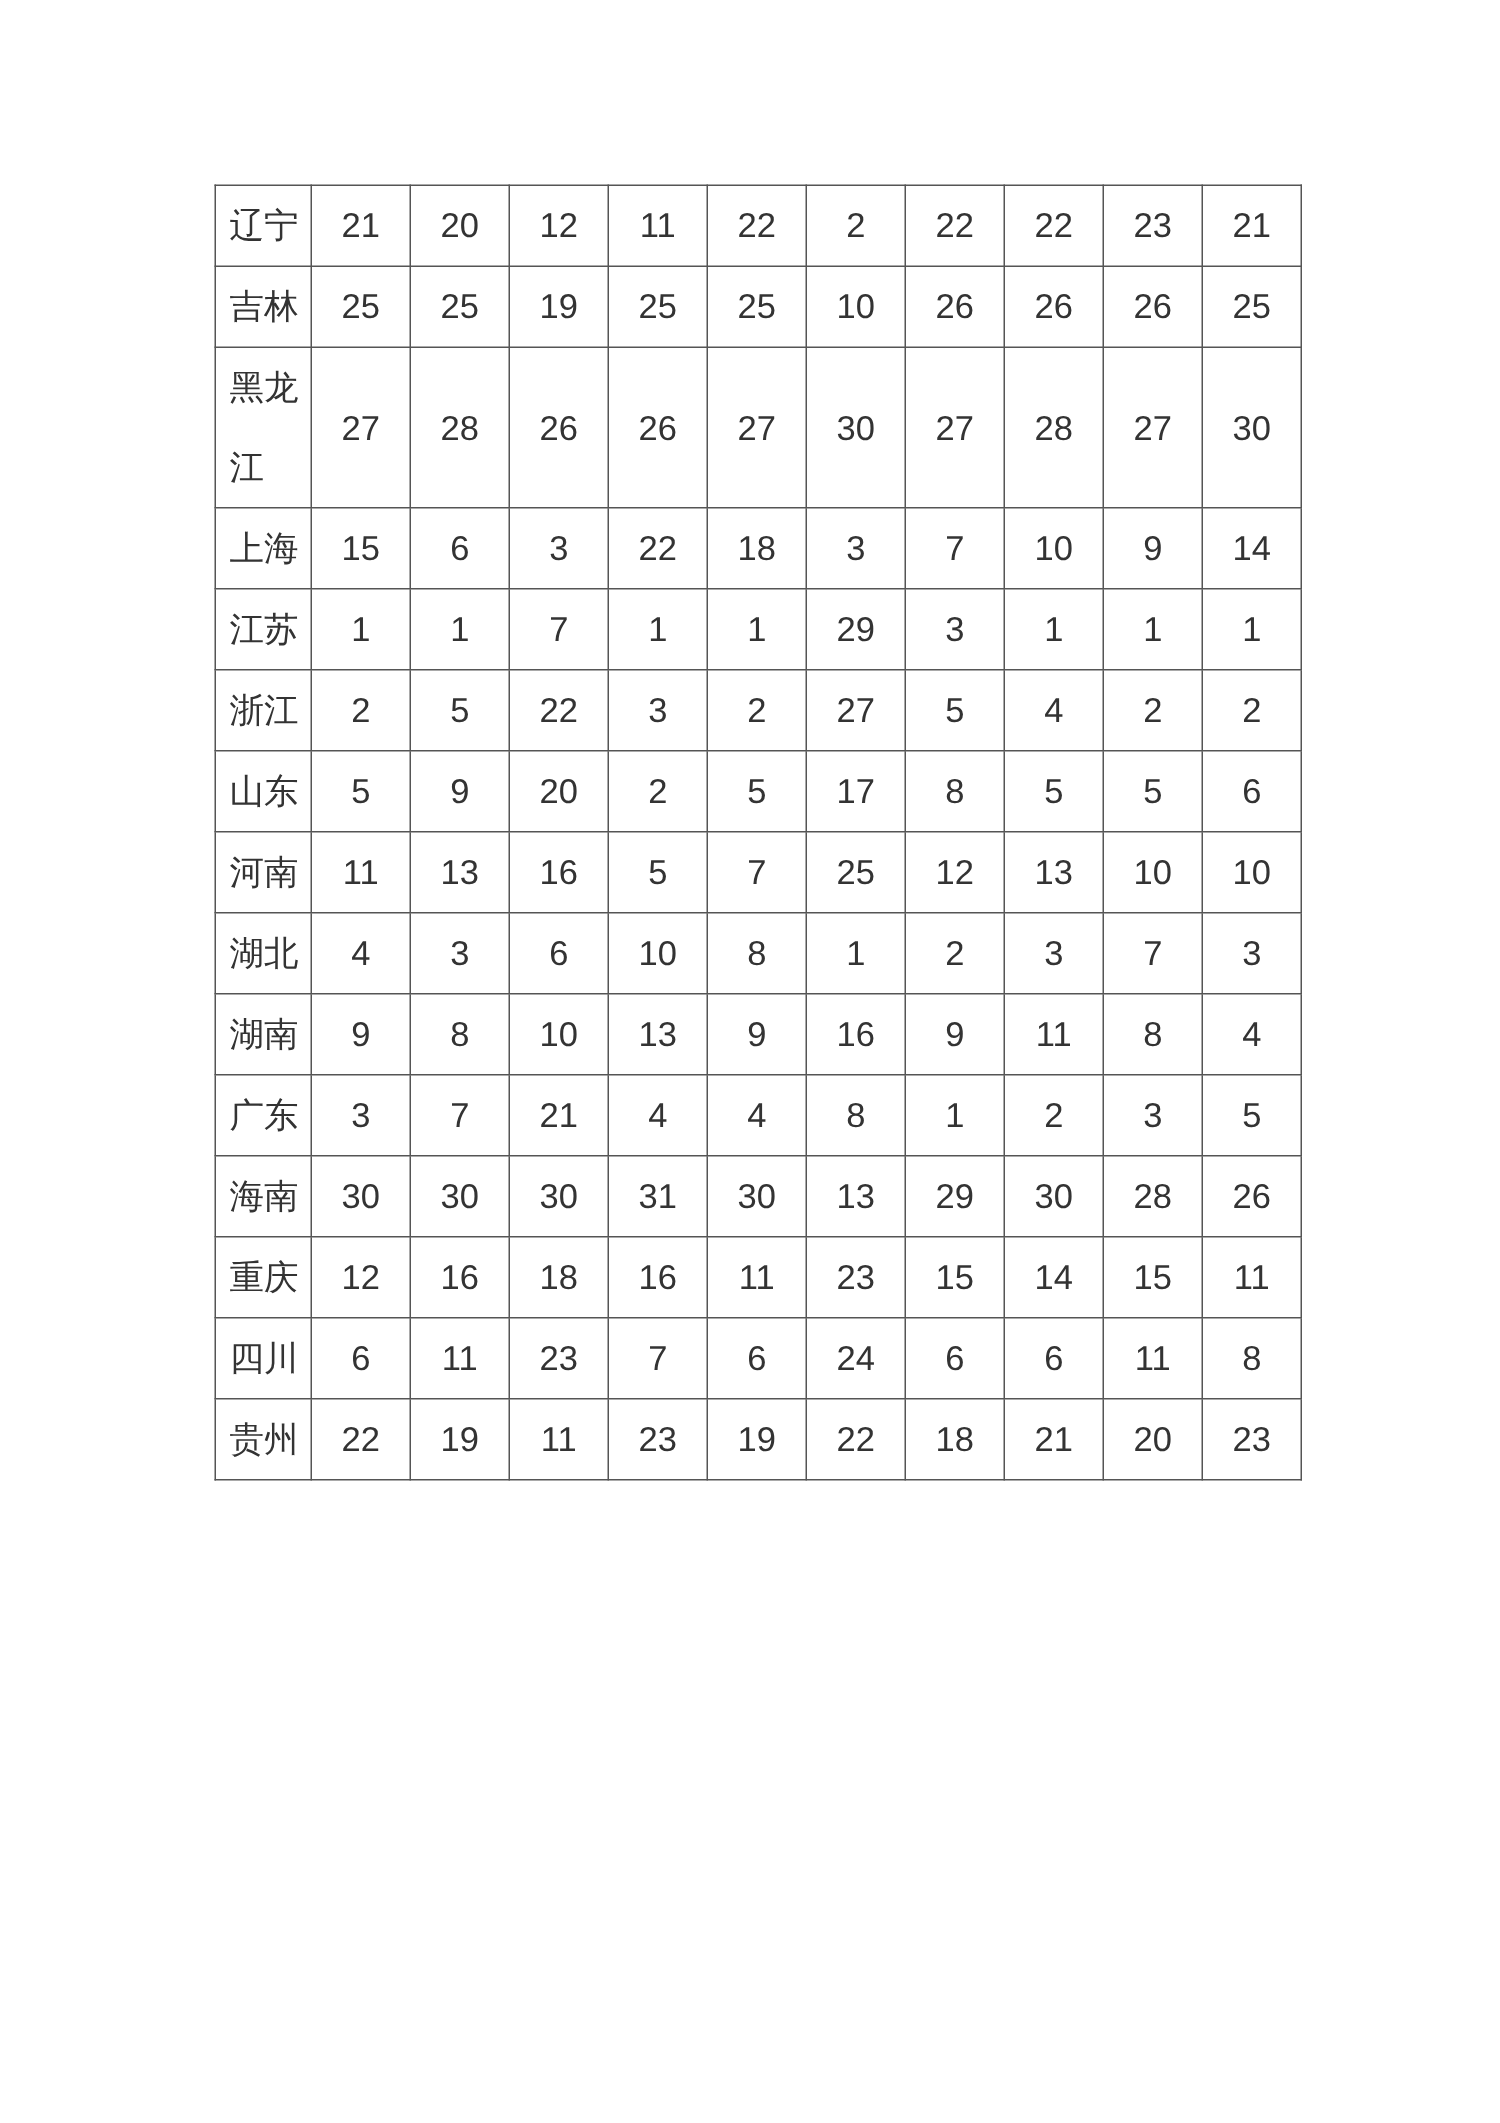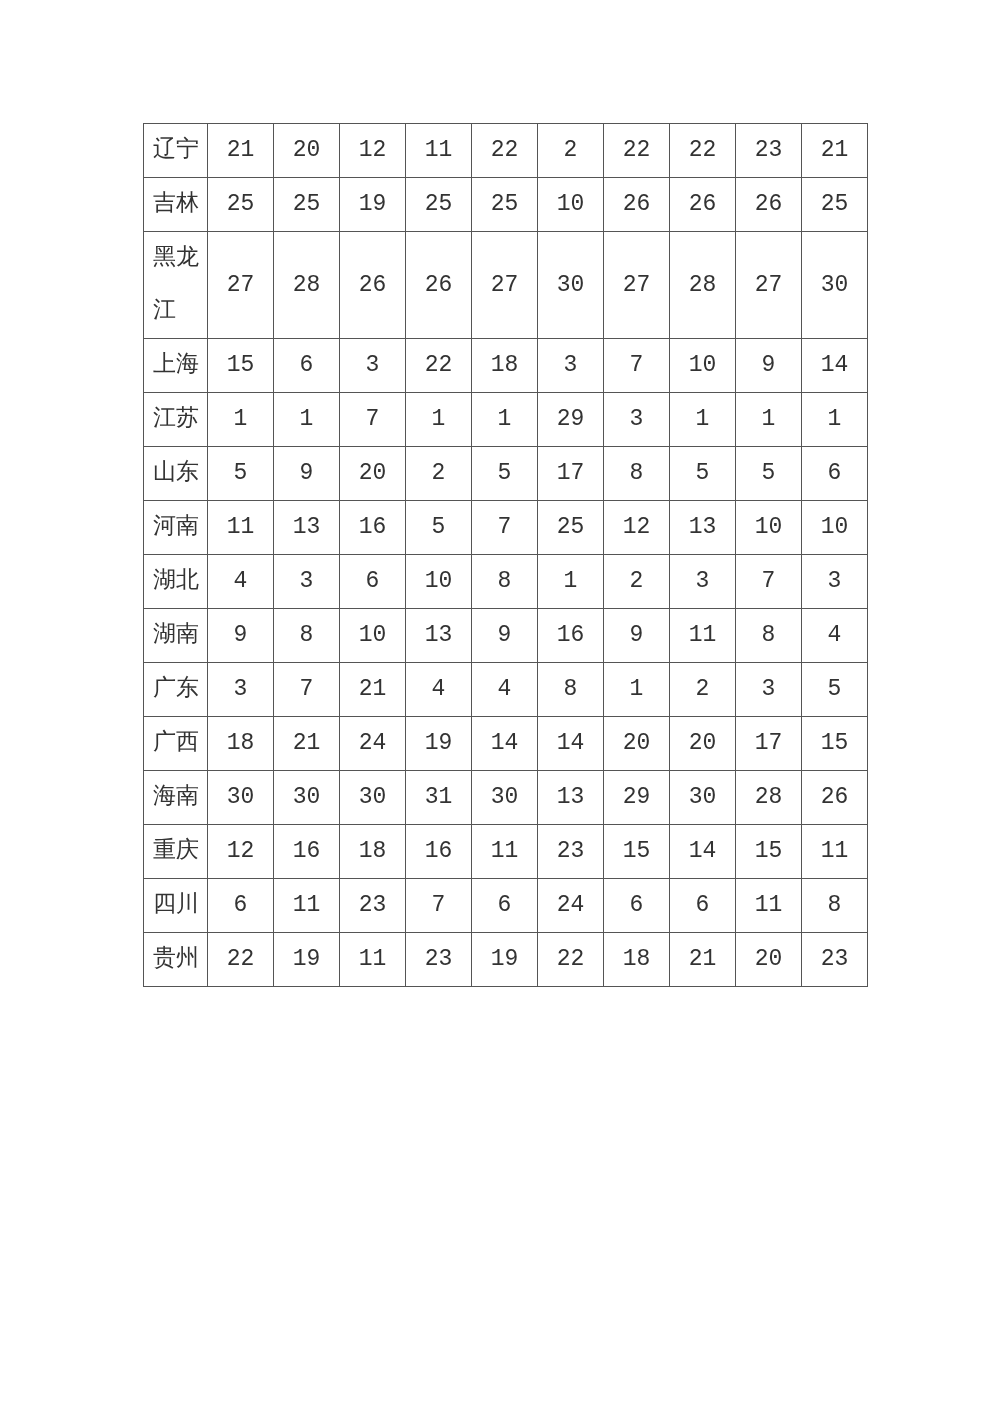--- a/index.html
+++ b/index.html
@@ -5,21 +5,21 @@
   html, body {
     margin: 0;
     padding: 0;
     background: #ffffff;
   }
   .page {
     position: relative;
     width: 924px;
     height: 1415px;
     background: var(--page-bg, #ffffff);
-    font-family: Liberation Mono, monospace;
+    font-family: Liberation Sans, sans-serif;
     color: var(--text-color, #333333);
     overflow: hidden;
   }
   table.province-table {
     position: absolute;
     left: 143px;
     top: 123px;
     border-collapse: collapse;
     table-layout: fixed;
     font-size: 23px;
@@ -113,20 +113,33 @@
           <td class="value">7</td>
           <td class="value">1</td>
           <td class="value">1</td>
           <td class="value">29</td>
           <td class="value">3</td>
           <td class="value">1</td>
           <td class="value">1</td>
           <td class="value">1</td>
         </tr>
         <tr class="data-row">
+          <td class="province">浙江</td>
+          <td class="value">2</td>
+          <td class="value">5</td>
+          <td class="value">22</td>
+          <td class="value">3</td>
+          <td class="value">2</td>
+          <td class="value">27</td>
+          <td class="value">5</td>
+          <td class="value">4</td>
+          <td class="value">2</td>
+          <td class="value">2</td>
+        </tr>
+        <tr class="data-row">
           <td class="province">山东</td>
           <td class="value">5</td>
           <td class="value">9</td>
           <td class="value">20</td>
           <td class="value">2</td>
           <td class="value">5</td>
           <td class="value">17</td>
           <td class="value">8</td>
           <td class="value">5</td>
           <td class="value">5</td>
@@ -176,33 +189,20 @@
           <td class="value">3</td>
           <td class="value">7</td>
           <td class="value">21</td>
           <td class="value">4</td>
           <td class="value">4</td>
           <td class="value">8</td>
           <td class="value">1</td>
           <td class="value">2</td>
           <td class="value">3</td>
           <td class="value">5</td>
-        </tr>
-        <tr class="data-row">
-          <td class="province">广西</td>
-          <td class="value">18</td>
-          <td class="value">21</td>
-          <td class="value">24</td>
-          <td class="value">19</td>
-          <td class="value">14</td>
-          <td class="value">14</td>
-          <td class="value">20</td>
-          <td class="value">20</td>
-          <td class="value">17</td>
-          <td class="value">15</td>
         </tr>
         <tr class="data-row">
           <td class="province">海南</td>
           <td class="value">30</td>
           <td class="value">30</td>
           <td class="value">30</td>
           <td class="value">31</td>
           <td class="value">30</td>
           <td class="value">13</td>
           <td class="value">29</td>

